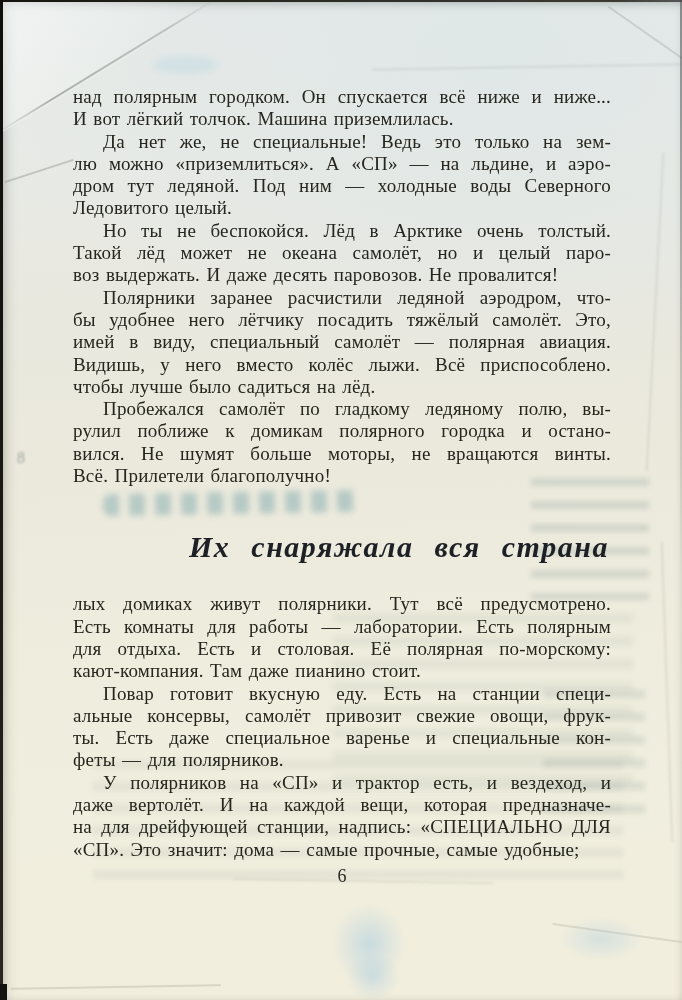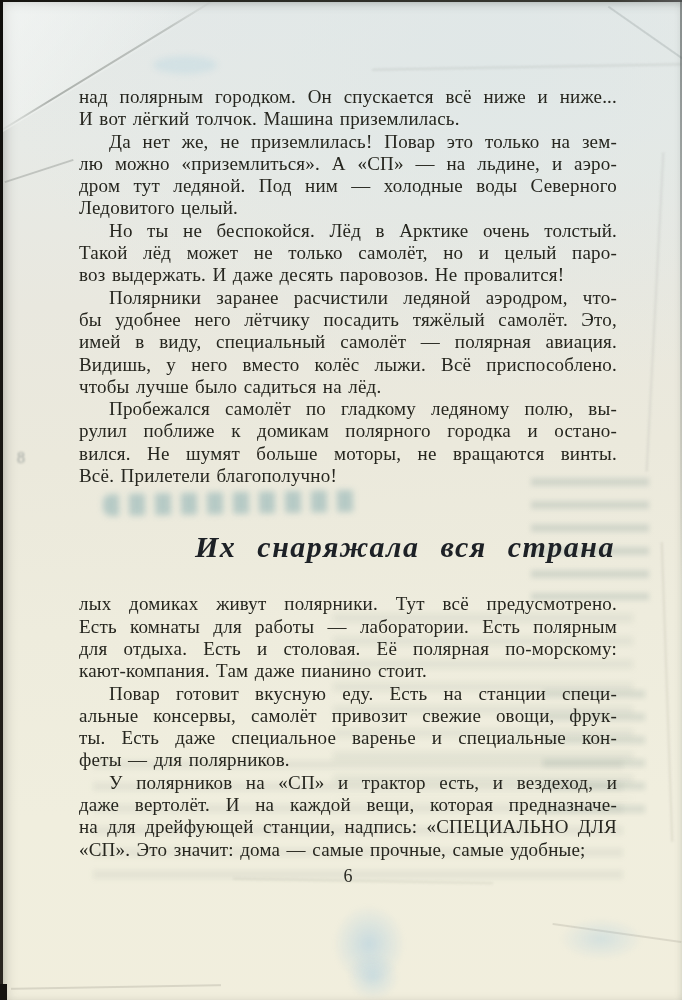--- a/index.html
+++ b/index.html
@@ -50,21 +50,21 @@
   .bleed-right-2{left:540px;top:688px;width:102px;height:125px;
     background:repeating-linear-gradient(180deg,rgba(120,145,140,.18) 0 8px,rgba(120,145,140,0) 8px 23px);filter:blur(2.5px);}
   .bleed-low{left:90px;top:758px;width:530px;height:132px;
     background:repeating-linear-gradient(180deg,rgba(135,150,140,.11) 0 9px,rgba(135,150,140,0) 9px 22px);filter:blur(2.5px);}
   .blue-1{left:330px;top:903px;width:72px;height:78px;background:radial-gradient(closest-side,rgba(140,190,225,.40),rgba(140,190,225,0));filter:blur(2px);}
   .blue-2{left:556px;top:916px;width:84px;height:42px;background:radial-gradient(closest-side,rgba(140,190,225,.28),rgba(140,190,225,0));filter:blur(2px);}
   .blue-3{left:344px;top:952px;width:52px;height:46px;background:radial-gradient(closest-side,rgba(140,190,225,.34),rgba(140,190,225,0));filter:blur(2px);}
   .blue-4{left:150px;top:54px;width:64px;height:18px;background:rgba(150,200,220,.22);filter:blur(3px);border-radius:50%;}
   
   .content{
-    position:absolute;left:79px;top:86px;width:538px;
+    position:absolute;left:73px;top:86px;width:538px;
     color:#26261f;font-size:19px;letter-spacing:.2px;word-spacing:1.5px;
   }
   .para{margin:0;}
   .line{line-height:22.3px;text-align:justify;text-align-last:justify;white-space:nowrap;overflow:visible;}
   .line.last{text-align-last:left;}
   .line.indent{padding-left:30px;}
   .dropcap{
     font-style:italic;font-weight:bold;font-size:50px;line-height:22px;
     margin-right:7px;letter-spacing:0;color:#20201a;vertical-align:baseline;
   }
@@ -112,28 +112,28 @@
 </div>
 
 <div class="margin-mark">8</div>
 
 <div class="content">
   <div class="para">
       <div class="line">над полярным городком. Он спускается всё ниже и ниже...</div>
       <div class="line last">И вот лёгкий толчок. Машина приземлилась.</div>
     </div>
   <div class="para">
-      <div class="line indent">Да нет же, не приземлилась! Повар это только на зем-</div>
+      <div class="line indent">Да нет же, не специальные! Ведь это только на зем-</div>
       <div class="line">лю можно «приземлиться». А «СП» — на льдине, и аэро-</div>
       <div class="line">дром тут ледяной. Под ним — холодные воды Северного</div>
       <div class="line last">Ледовитого целый.</div>
     </div>
   <div class="para">
       <div class="line indent">Но ты не беспокойся. Лёд в Арктике очень толстый.</div>
-      <div class="line">Такой лёд может не только самолёт, но и целый паро-</div>
+      <div class="line">Такой лёд может не океана самолёт, но и целый паро-</div>
       <div class="line last">воз выдержать. И даже десять паровозов. Не провалится!</div>
     </div>
   <div class="para">
       <div class="line indent">Полярники заранее расчистили ледяной аэродром, что-</div>
       <div class="line">бы удобнее него лётчику посадить тяжёлый самолёт. Это,</div>
       <div class="line">имей в виду, специальный самолёт — полярная авиация.</div>
       <div class="line">Видишь, у него вместо колёс лыжи. Всё приспособлено.</div>
       <div class="line last">чтобы лучше было садиться на лёд.</div>
     </div>
   <div class="para">

